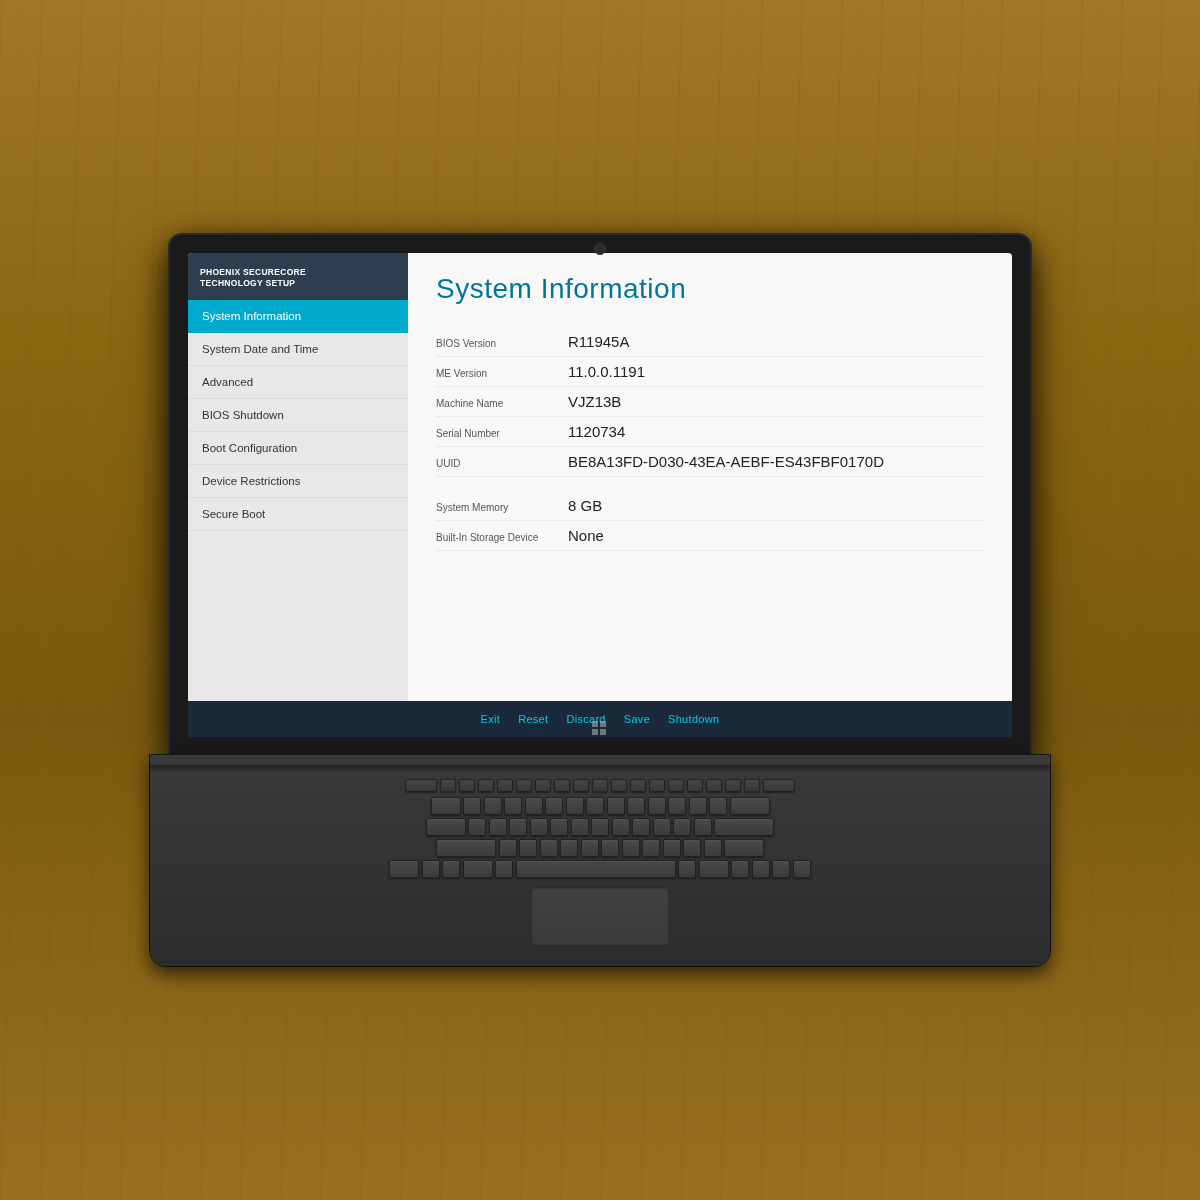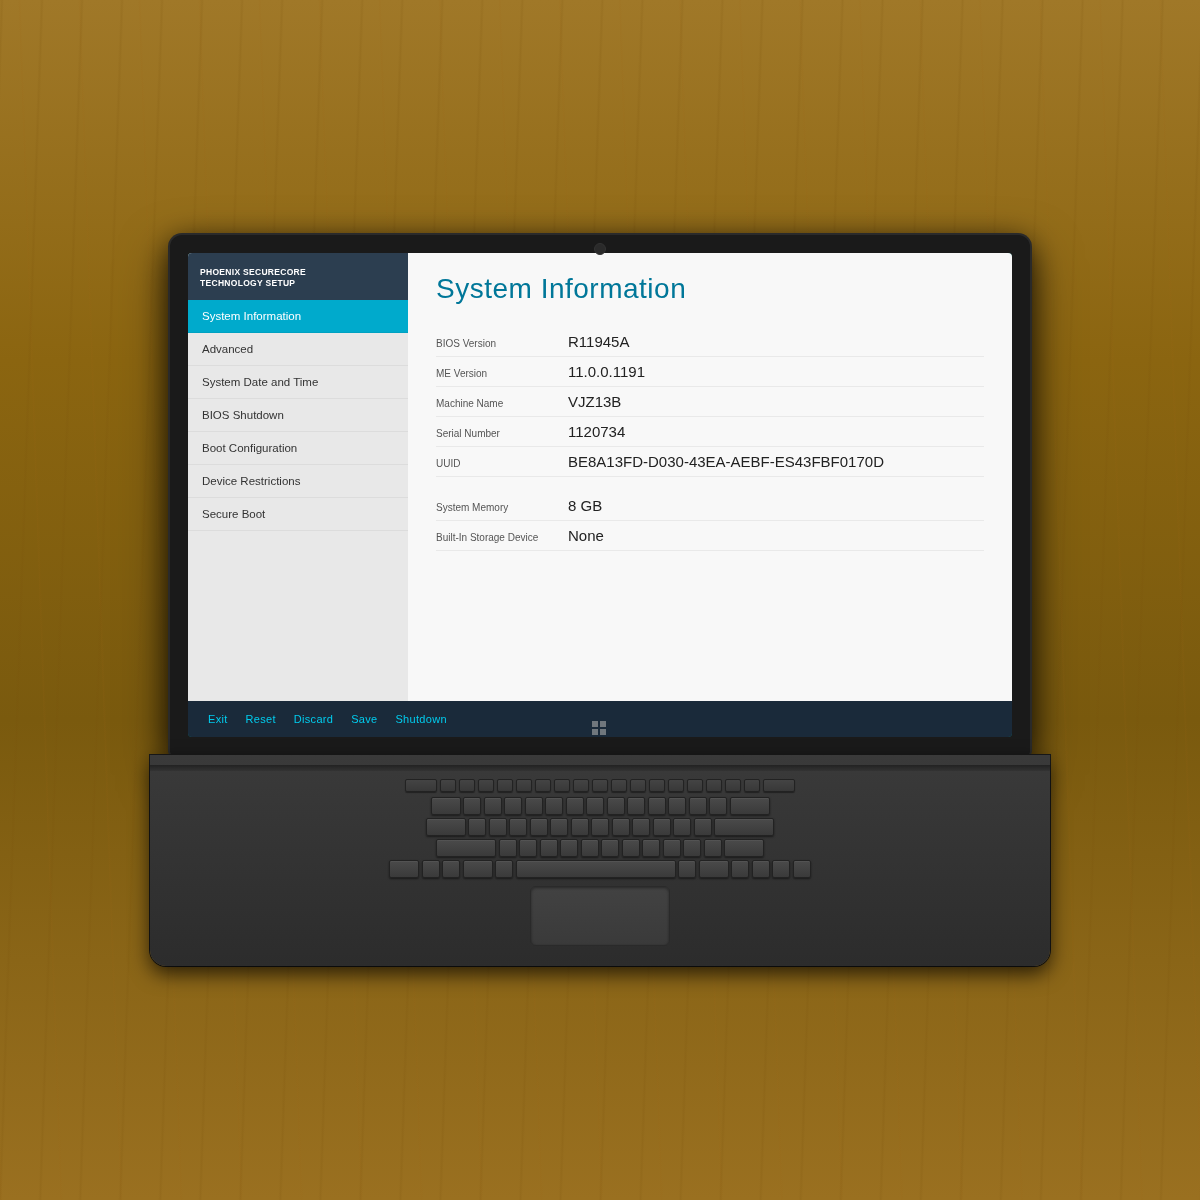--- a/index.html
+++ b/index.html
@@ -164,21 +164,21 @@
       color: #222;
       font-weight: 500;
     }
 
     
     .bottom-bar {
       height: 36px;
       background: #1a2a3a;
       display: flex;
       align-items: center;
-      justify-content: flex-start;
+      justify-content: center;
       padding: 0 20px;
       gap: 18px;
     }
 
     .bottom-btn {
       font-size: 11px;
       color: #00ccee;
       cursor: pointer;
       font-weight: 500;
       letter-spacing: 0.3px;
@@ -298,22 +298,22 @@
       <div class="bios-ui">
         <div class="bios-main">
 
           <div class="sidebar">
             <div class="sidebar-header">
               <div>PHOENIX SECURECORE</div>
               <div>TECHNOLOGY SETUP</div>
             </div>
             <div id="nav-items-container">
                 <div class="nav-item active">System Information</div>
+                <div class="nav-item">System Date and Time</div>
                 <div class="nav-item">Advanced</div>
-                <div class="nav-item">System Date and Time</div>
                 <div class="nav-item">BIOS Shutdown</div>
                 <div class="nav-item">Boot Configuration</div>
                 <div class="nav-item">Device Restrictions</div>
                 <div class="nav-item">Secure Boot</div>
               </div>
           </div>
 
           <div class="content-area">
             <div class="content-title">System Information</div>
             <div class="info-rows-container" id="info-rows-container">

